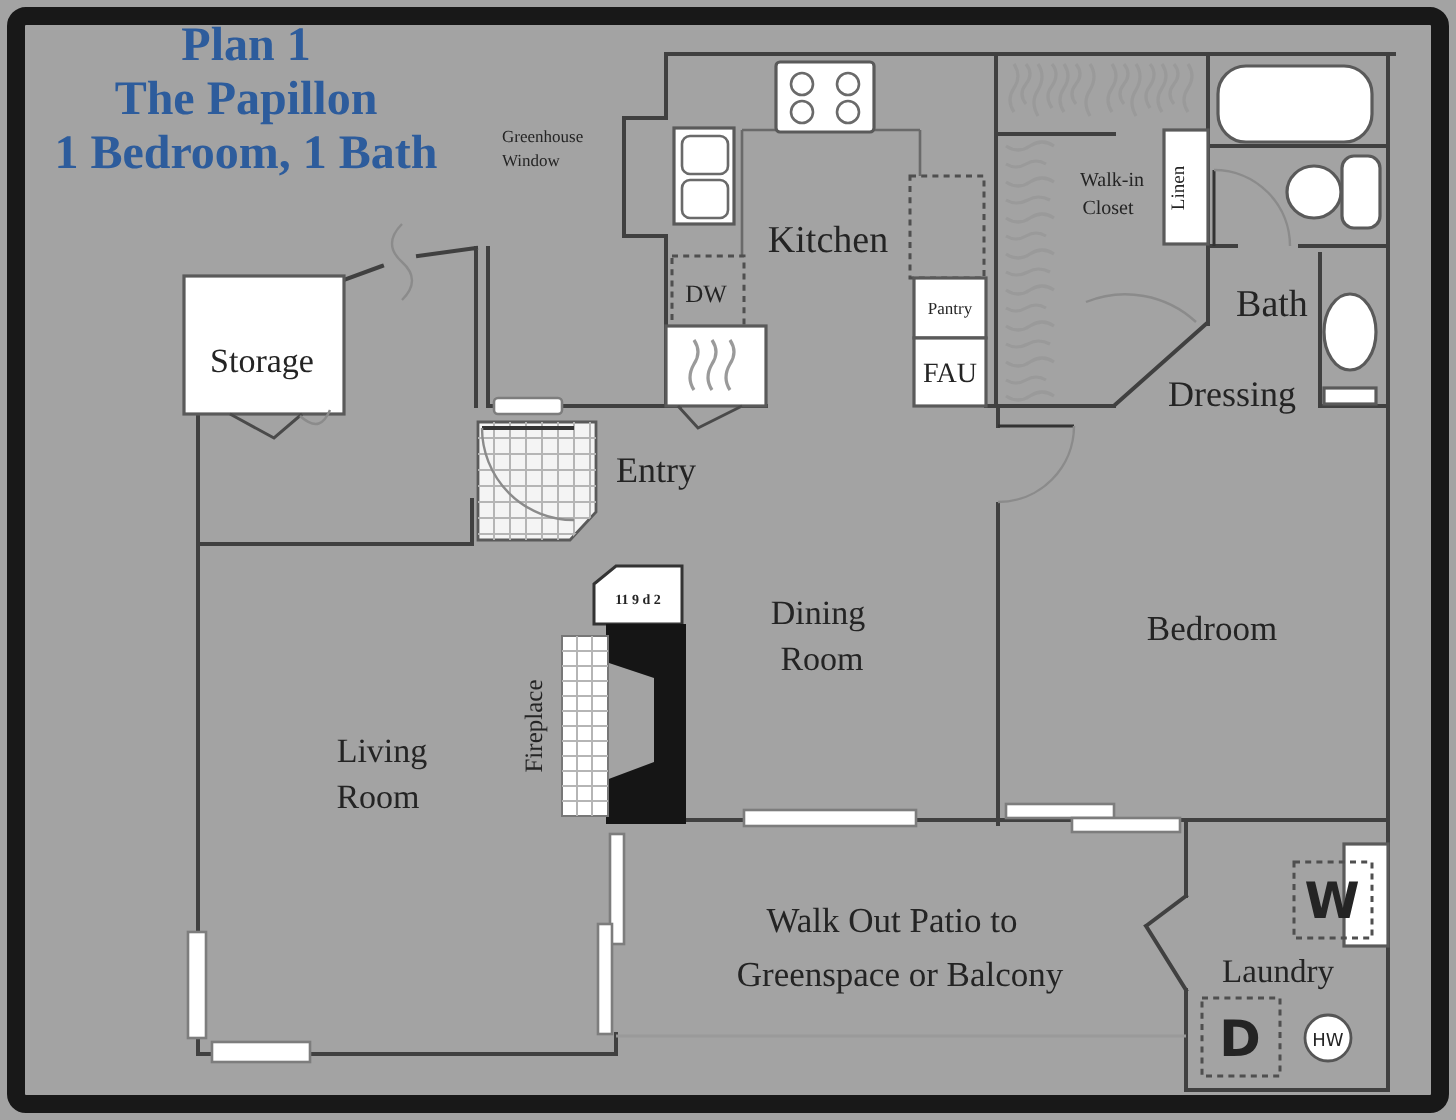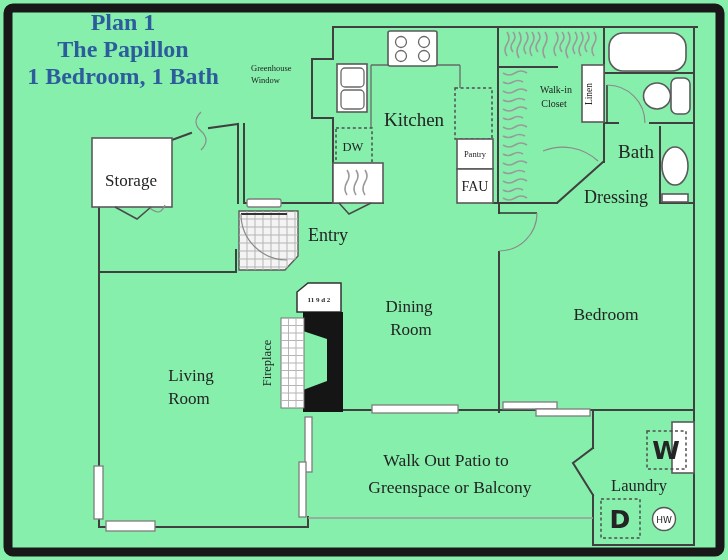--- a/index.html
+++ b/index.html
@@ -1,16 +1,16 @@
 <!DOCTYPE html>
 <html><head>
 <meta charset="utf-8">
 <style>
   html,body{margin:0;padding:0;background:#ffffff;}
-  .page{position:relative;width:728px;height:560px;background:#86efac;overflow:hidden;}
+  .page{position:relative;width:728px;height:560px;background:#a3a3a3;overflow:hidden;}
   svg{display:block;}
   text{fill:#242424;}
   .serif{font-family:"Liberation Serif", serif;}
   .sans{font-family:"DejaVu Sans", sans-serif;}
   .title{fill:#2d5c9c;font-weight:bold;font-family:"Liberation Serif", serif;}
   .wall{stroke:#404040;stroke-width:2;fill:none;stroke-linecap:square;}
   .wall-thin{stroke:#4a4a4a;stroke-width:1.5;fill:none;}
   .fixture{stroke:#5a5a5a;stroke-width:1.6;fill:#ffffff;}
   .fixline{stroke:#6a6a6a;stroke-width:1.3;fill:none;}
   .dashedbox{stroke:#4f4f4f;stroke-width:1.5;fill:none;stroke-dasharray:3 2.6;}

